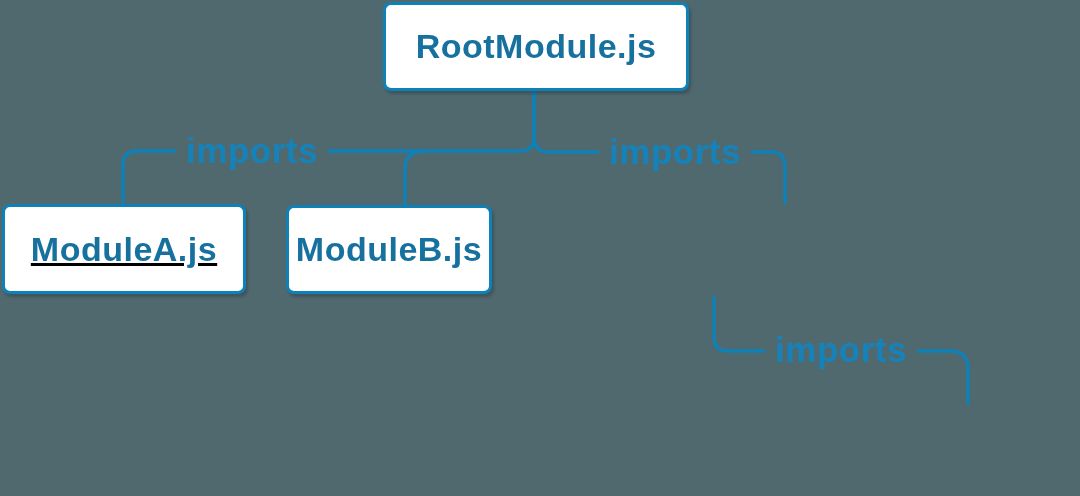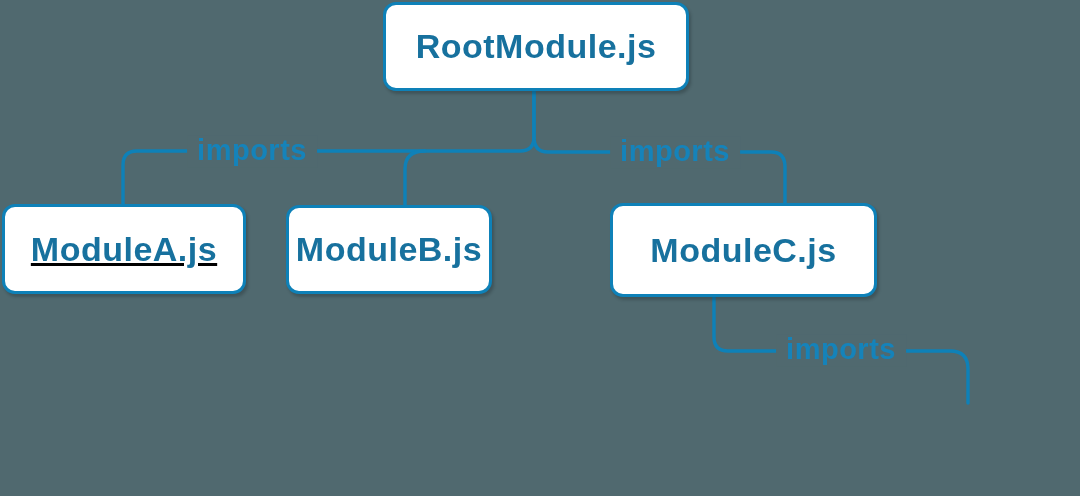--- a/index.html
+++ b/index.html
@@ -26,21 +26,21 @@
     fill: none;
     stroke: #0e81b8;
     stroke-width: 3.4;
     stroke-linecap: round;
   }
   .node {
     position: absolute;
     box-sizing: border-box;
     background: #ffffff;
     border: 3px solid #0e81b8;
-    border-radius: 13px;
+    border-radius: 8px;
     display: flex;
     align-items: center;
     justify-content: center;
     box-shadow: 2px 3px 3px rgba(20, 32, 37, 0.28);
   }
   .node .node-label {
     color: #17719e;
     font-size: 34px;
     font-weight: 600;
     letter-spacing: 0.5px;
@@ -49,21 +49,21 @@
   .node-root    { left: 383px; top: 2px;   width: 306px; height: 89px; }
   .node-a       { left: 2px;   top: 204px; width: 244px; height: 90px; text-decoration: underline; }
   .node-b       { left: 286px; top: 205px; width: 206px; height: 89px; }
   .node-c       { left: 610px; top: 203px; width: 267px; height: 94px; }
   .node-d       { left: 824px; top: 403px; width: 249px; height: 90px; }
   .edge-label {
     position: absolute;
     transform: translate(-50%, -50%);
     background: #50696f;
     color: #1583ba;
-    font-size: 29px;
+    font-size: 35px;
     font-weight: 700;
     letter-spacing: 0.5px;
     padding: 0 10px;
     white-space: nowrap;
     line-height: 1.1;
   }
   .edge-label-1 { left: 252px; top: 151px; }
   .edge-label-2 { left: 675px; top: 152px; }
   .edge-label-3 { left: 841px; top: 350px; }
 </style>
@@ -88,18 +88,15 @@
   </div>
 
   <div class="node node-a">
     <span class="node-label">ModuleA.js</span>
   </div>
 
   <div class="node node-b">
     <span class="node-label">ModuleB.js</span>
   </div>
 
-  <div class="node node-c">
-    <span class="node-label">ModuleC.js</span>
-  </div>
 
 
 </div>
 
 </body></html>

